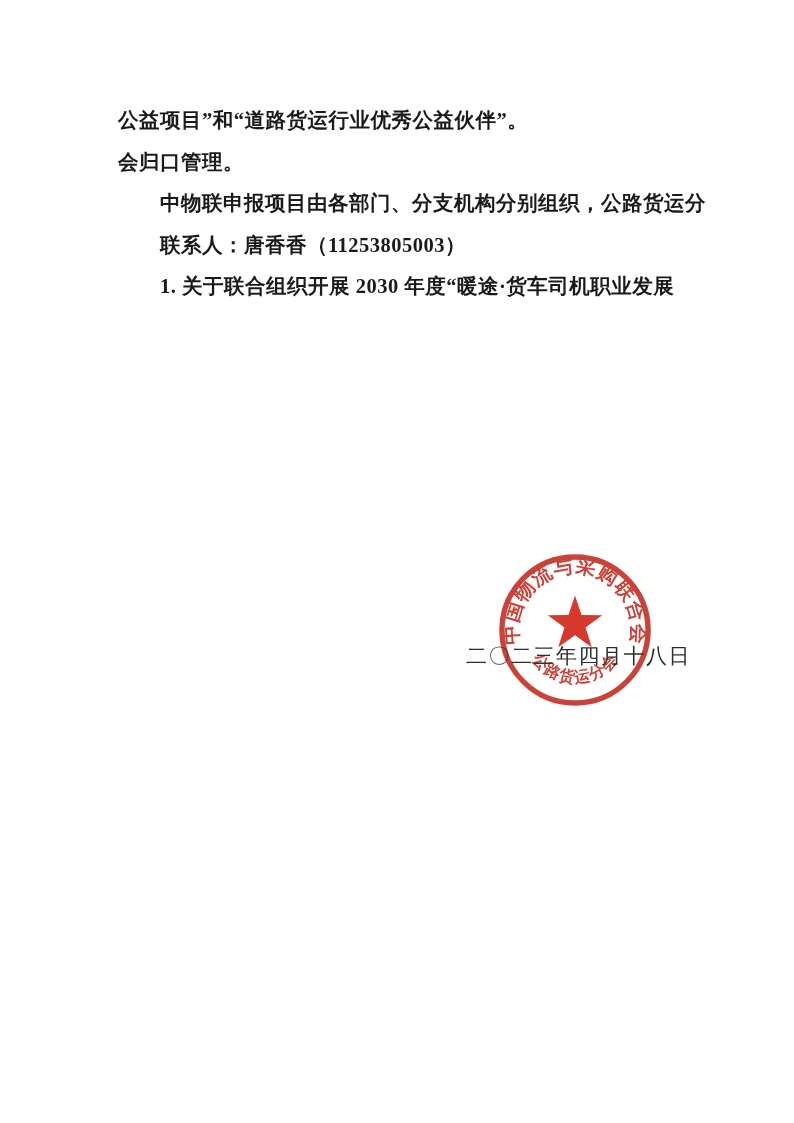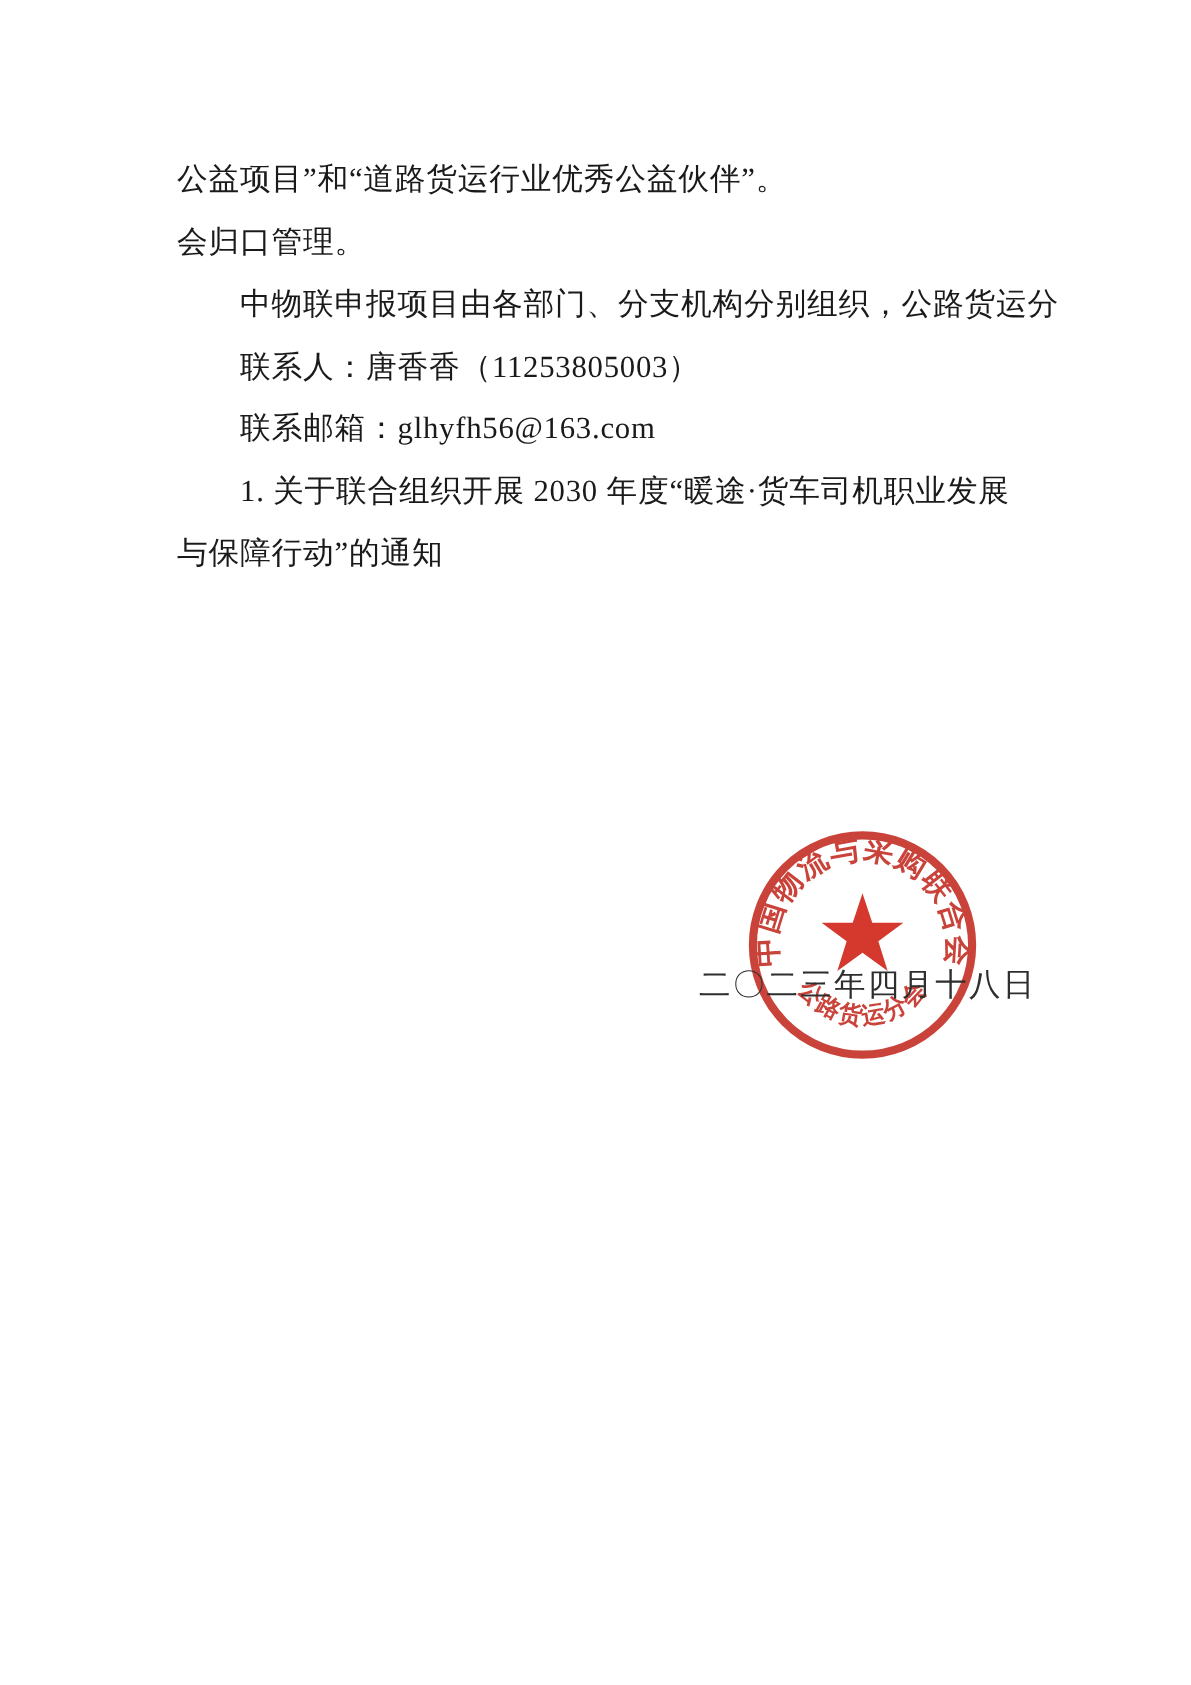--- a/index.html
+++ b/index.html
@@ -18,20 +18,21 @@
     top: 100px;
     width: 560px;
   }
   .doc-line {
     height: 41.5px;
     line-height: 41.5px;
     font-size: 20.5px;
     letter-spacing: 0.5px;
     white-space: pre;
     color: #1a1a1a;
+    font-weight: bold;
   }
   .doc-line.indent { padding-left: 42px; }
   .stamp {
     position: absolute;
     left: 496px;
     top: 551px;
     width: 158px;
     height: 158px;
     z-index: 1;
     opacity: 0.92;
@@ -56,23 +57,21 @@
 </head>
 <body>
 
 <div class="page">
 
   <div class="doc-body">
     <div class="doc-line">公益项目”和“道路货运行业优秀公益伙伴”。</div>
     <div class="doc-line">会归口管理。</div>
     <div class="doc-line indent">中物联申报项目由各部门、分支机构分别组织，公路货运分</div>
     <div class="doc-line indent">联系人：唐香香（11253805003）</div>
-    <div class="doc-line indent">联系邮箱：glhyfh56@163.com</div>
     <div class="doc-line indent">1. 关于联合组织开展 2030 年度“暖途·货车司机职业发展</div>
-    <div class="doc-line">与保障行动”的通知</div>
   </div>
 
   <div class="stamp">
     <svg viewBox="0 0 160 160" xmlns="http://www.w3.org/2000/svg">
       <defs>
         <path id="arcTop" d="M 24.8,97.9 A 58,58 0 1 1 135.2,97.9" fill="none"></path>
         <path id="arcBottom" d="M 36.1,109.6 A 53,53 0 0 0 123.9,109.6" fill="none"></path>
       </defs>
       <circle cx="80" cy="80" r="74" fill="none" stroke-width="5.5" stroke="#c5342a"></circle>
       <polygon points="80,45 86.6,64.9 107.6,65 90.7,77.5 97,97.5 80,85.3 63,97.5 69.3,77.5 52.4,65 73.4,64.9" fill="#d2281c"></polygon>

